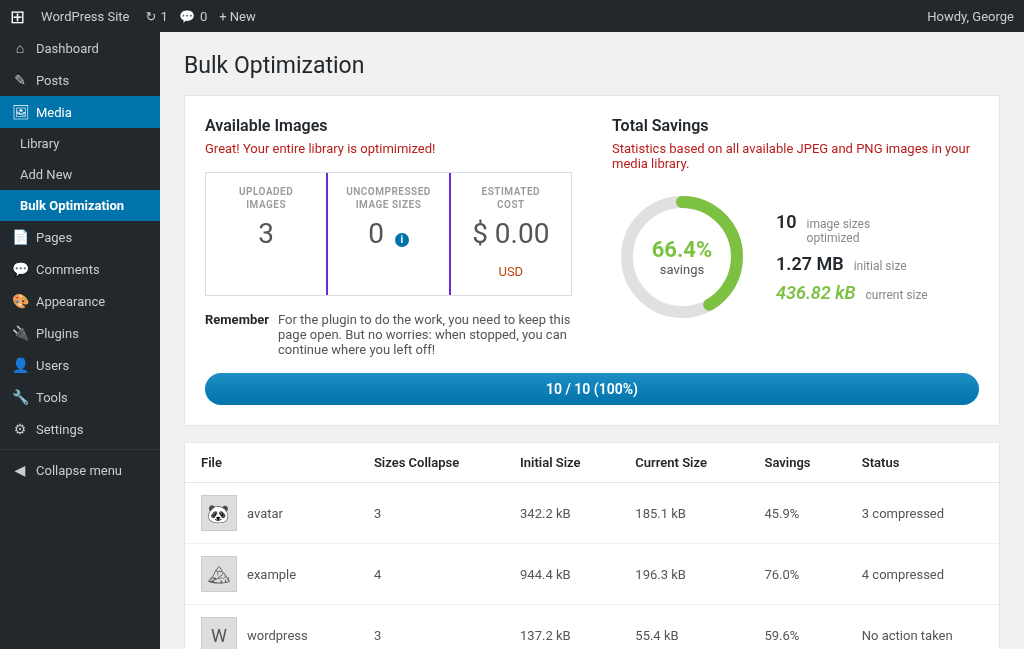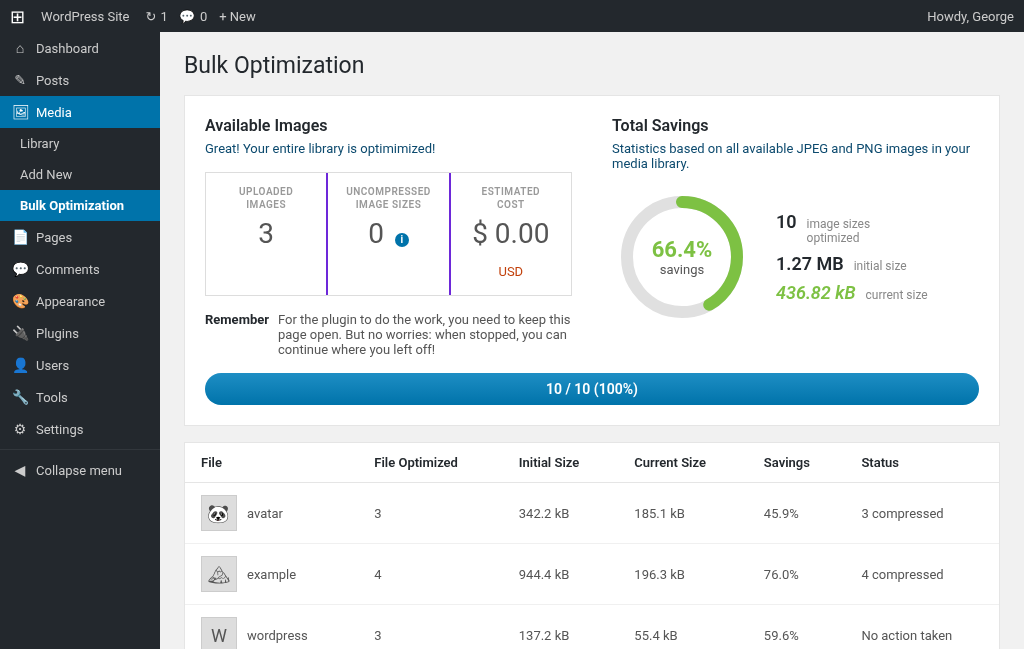--- a/index.html
+++ b/index.html
@@ -30,21 +30,21 @@
     .main { flex: 1; overflow-y: auto; padding: 20px 24px; }
     .page-title { font-size: 23px; font-weight: 400; color: #23282d; margin-bottom: 16px; }
 
     
     .card { background: #fff; border: 1px solid #e5e5e5; margin-bottom: 16px; padding: 20px; }
     .card-top { display: flex; gap: 40px; }
 
     
     .available-images { flex: 1; }
     .section-title { font-size: 16px; font-weight: 600; color: #23282d; margin-bottom: 6px; }
-    .section-subtitle { color: #0c4a6e; margin-bottom: 16px; font-size: 13px; }
+    .section-subtitle { color: #b91c1c; margin-bottom: 16px; font-size: 13px; }
 
     .stats-row { display: flex; gap: 0; border: 1px solid #ddd; margin-bottom: 16px; }
     .stat-box { flex: 1; padding: 12px 16px; text-align: center; border-right: 2px solid #6d28d9; }
     .stat-box:last-child { border-right: none; }
     .stat-label { font-size: 10px; font-weight: 600; color: #999; text-transform: uppercase; letter-spacing: 0.5px; margin-bottom: 6px; line-height: 1.3; }
     .stat-value { font-size: 28px; font-weight: 400; color: #555; }
     .stat-value .usd { font-size: 13px; color: #c2410c; }
 
     .remember-row { display: flex; gap: 9px; align-items: flex-start; font-size: 13px; color: #555; }
     .remember-label { font-weight: 700; color: #23282d; white-space: nowrap; }
@@ -225,21 +225,21 @@
           <span class="progress-bar-text">10 / 10 (100%)</span>
         </div>
       </div>
     </div>
 
     <div class="table-card">
       <table>
         <thead>
           <tr>
             <th>File</th>
-            <th>File Optimized</th>
+            <th>Sizes Collapse</th>
             <th>Initial Size</th>
             <th>Current Size</th>
             <th>Savings</th>
             <th>Status</th>
           </tr>
         </thead>
         <tbody id="table-body">
         <tr>
     <td>
       <div class="file-cell">

